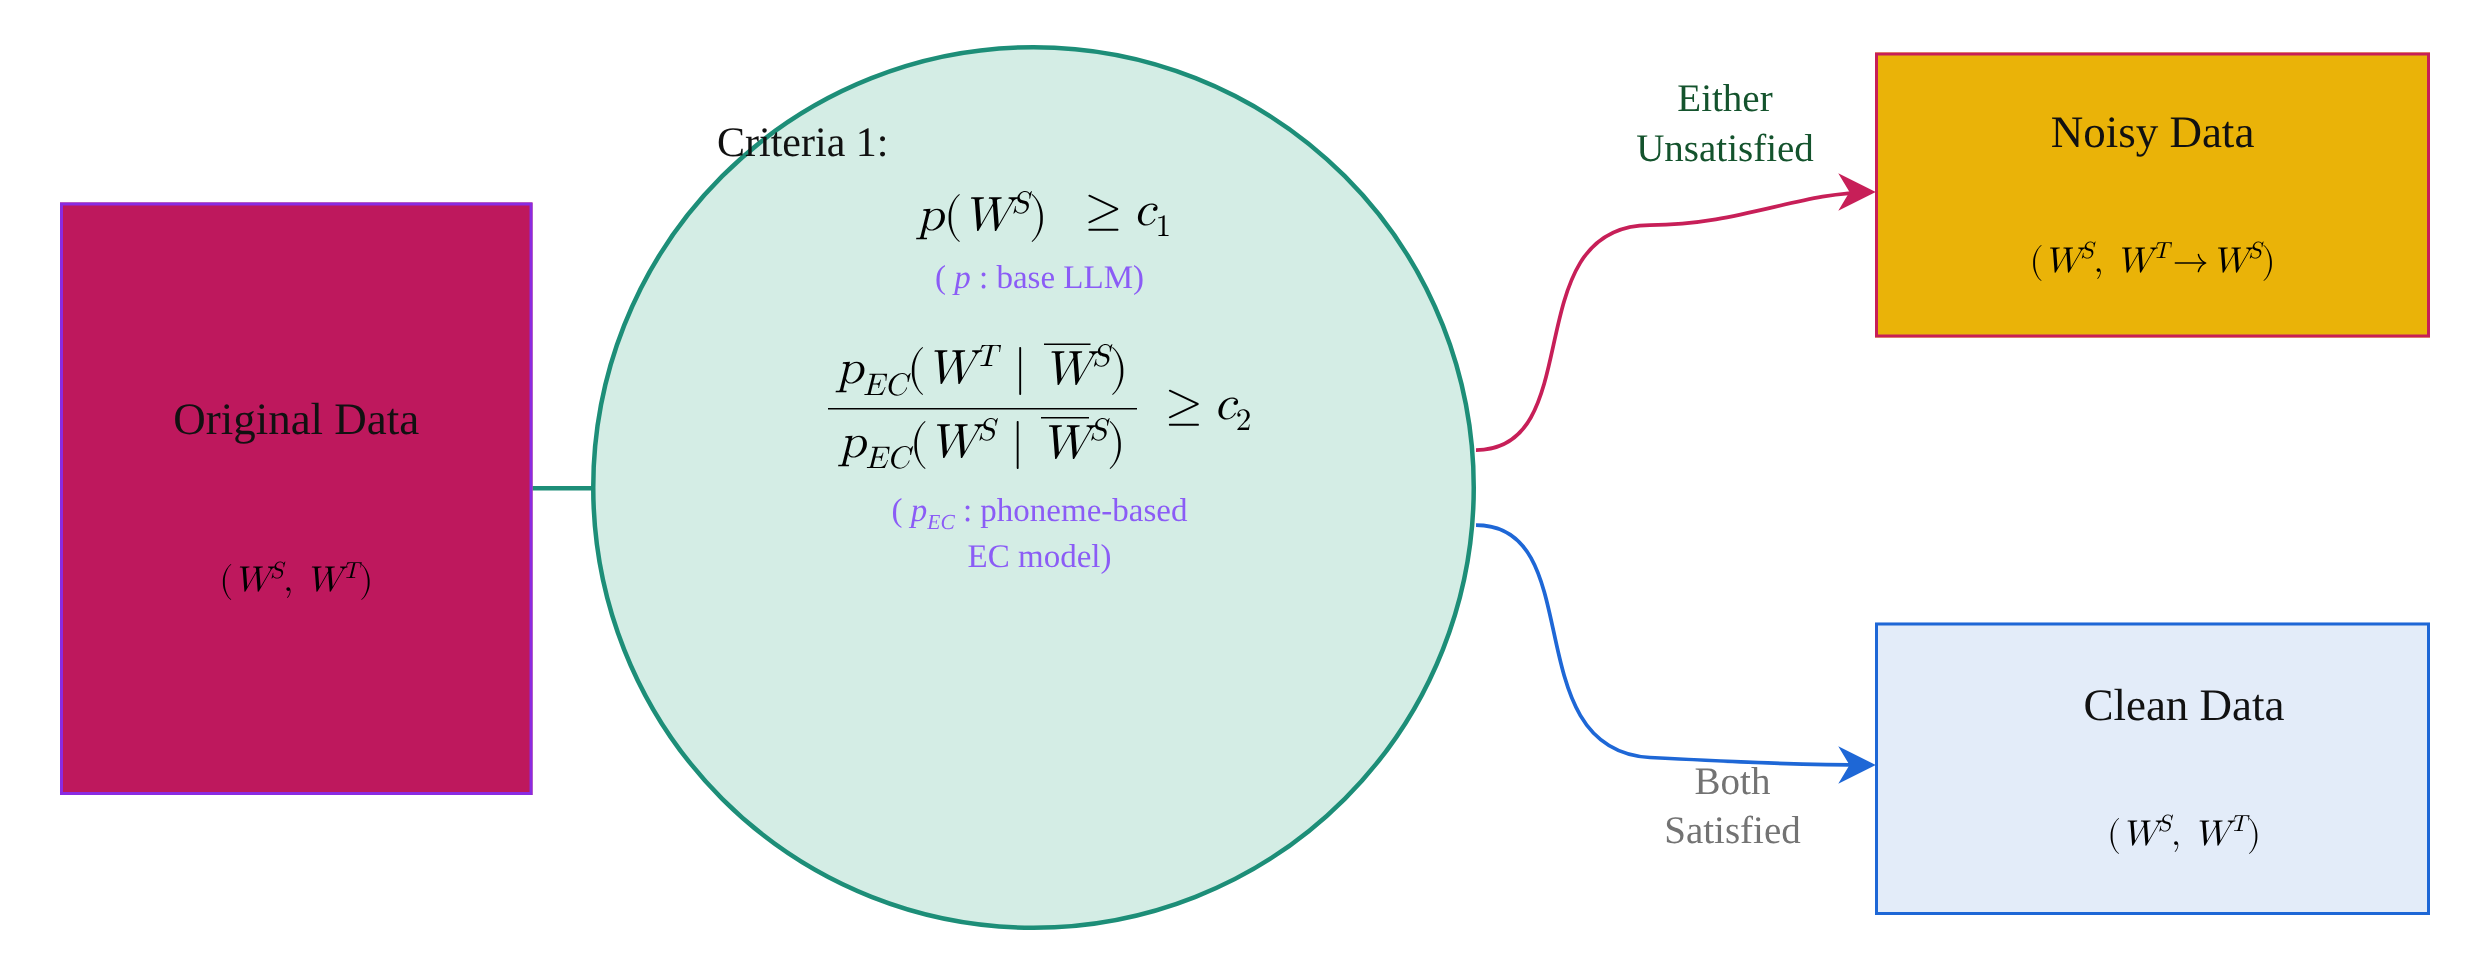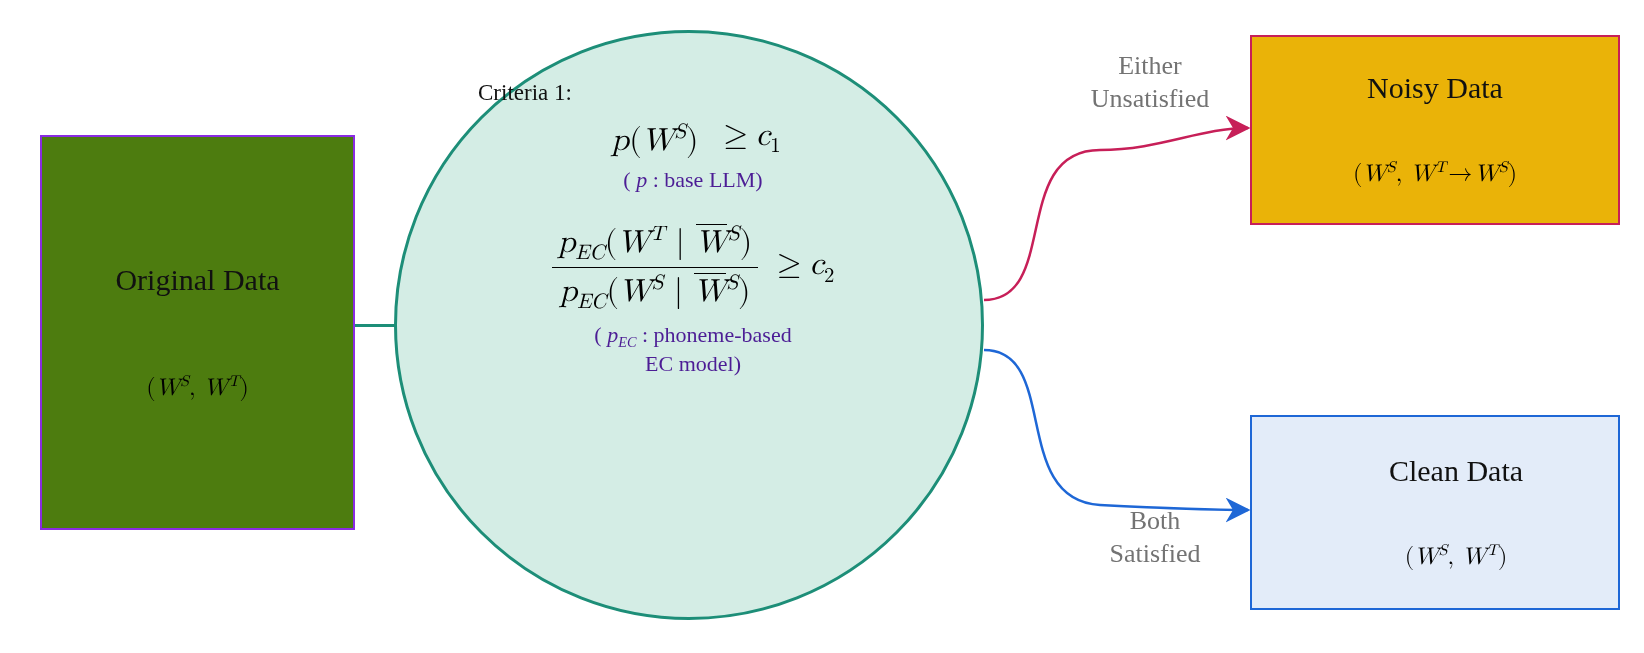--- a/index.html
+++ b/index.html
@@ -19,21 +19,21 @@
     align-items: center;
     justify-content: center;
     text-align: center;
   }
   .original-box {
     left: 40px;
     top: 135px;
     width: 315px;
     height: 395px;
     border: 2.5px solid #8a2be2;
-    background: #4d7c0f;
+    background: #be185d;
   }
   .noisy-box {
     left: 1250px;
     top: 35px;
     width: 370px;
     height: 190px;
     border: 2.5px solid #c71f58;
     background: #eab308;
   }
   .clean-box {
@@ -78,21 +78,21 @@
   .frac {
     display: inline-block;
     vertical-align: middle;
     text-align: center;
   }
   .frac .num { display:block; border-bottom: 1.5px solid #000; padding: 0 6px 2px; }
   .frac .den { display:block; padding: 2px 6px 0; text-align: center; }
   .ge { font-style: normal; padding: 0 8px; }
   .note {
     font-size: 22px;
-    color: #4c1d95;
+    color: #8b5cf6;
     font-style: normal;
     text-align: center;
     margin-top: 8px;
   }
   .wbar {
     position: relative;
     display: inline-block;
   }
   .wbar::before {
     content: '';
@@ -106,30 +106,30 @@
     position: absolute;
     background: #1d8e78;
   }
   .edge-label {
     position: absolute;
     font-size: 26px;
     text-align: center;
     font-family: Georgia, 'Times New Roman', serif;
     line-height: 1.25;
   }
-  .label-unsat { color: #737373; left: 1060px; top: 50px; width: 180px; }
+  .label-unsat { color: #14532d; left: 1060px; top: 50px; width: 180px; }
   .label-sat { color: #737373; left: 1075px; top: 505px; width: 160px; }
   svg.arrows {
     position: absolute;
     left: 0; top: 0;
     width: 1644px; height: 653px;
     pointer-events: none;
   }
   .criteria-block { margin-bottom: 28px; }
-  .criteria-heading { font-size: 23px; color:#111; margin-bottom: 10px; }
+  .criteria-heading { font-size: 28px; color:#111; margin-bottom: 10px; }
   .formula-row { text-align:center; font-size: 32px; }
 </style>
 </head>
 <body>
 
 <div class="conn-line" style="left:355px; top:324px; width:41px; height:3px;"></div>
 
 <svg class="arrows">
   <defs>
     <marker id="ah-magenta" markerWidth="12" markerHeight="12" refX="9" refY="5" orient="auto">

